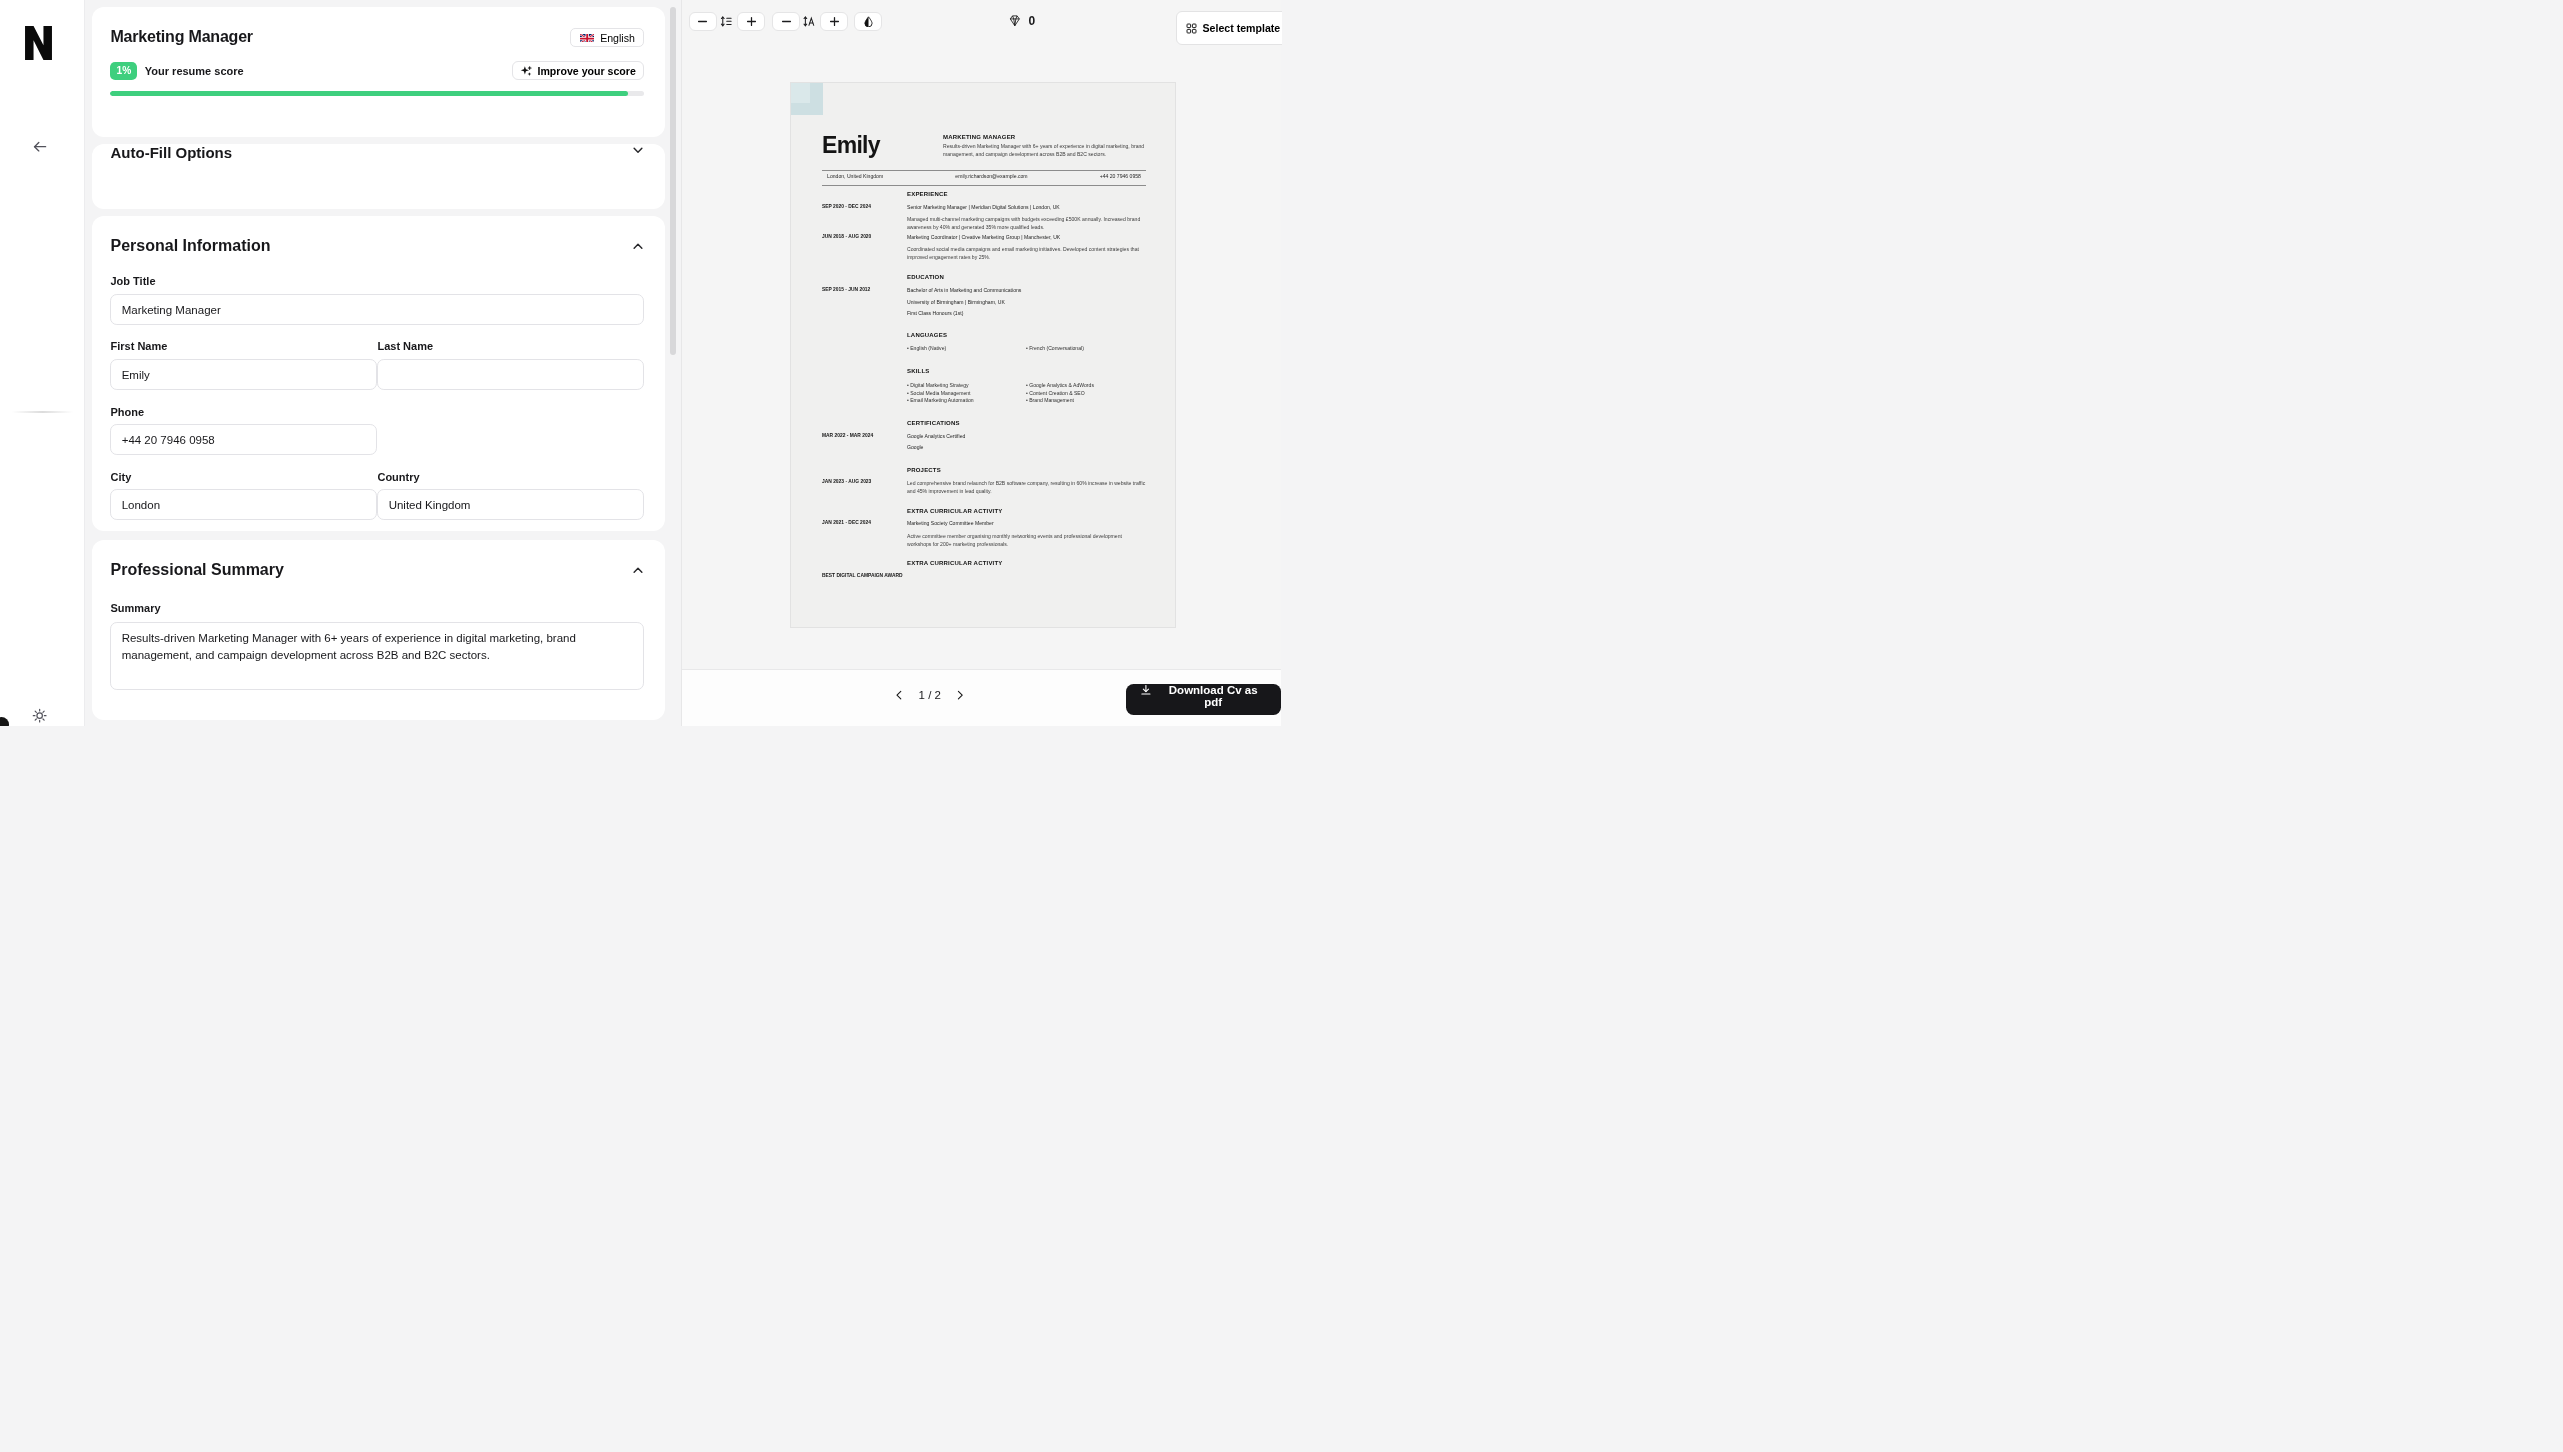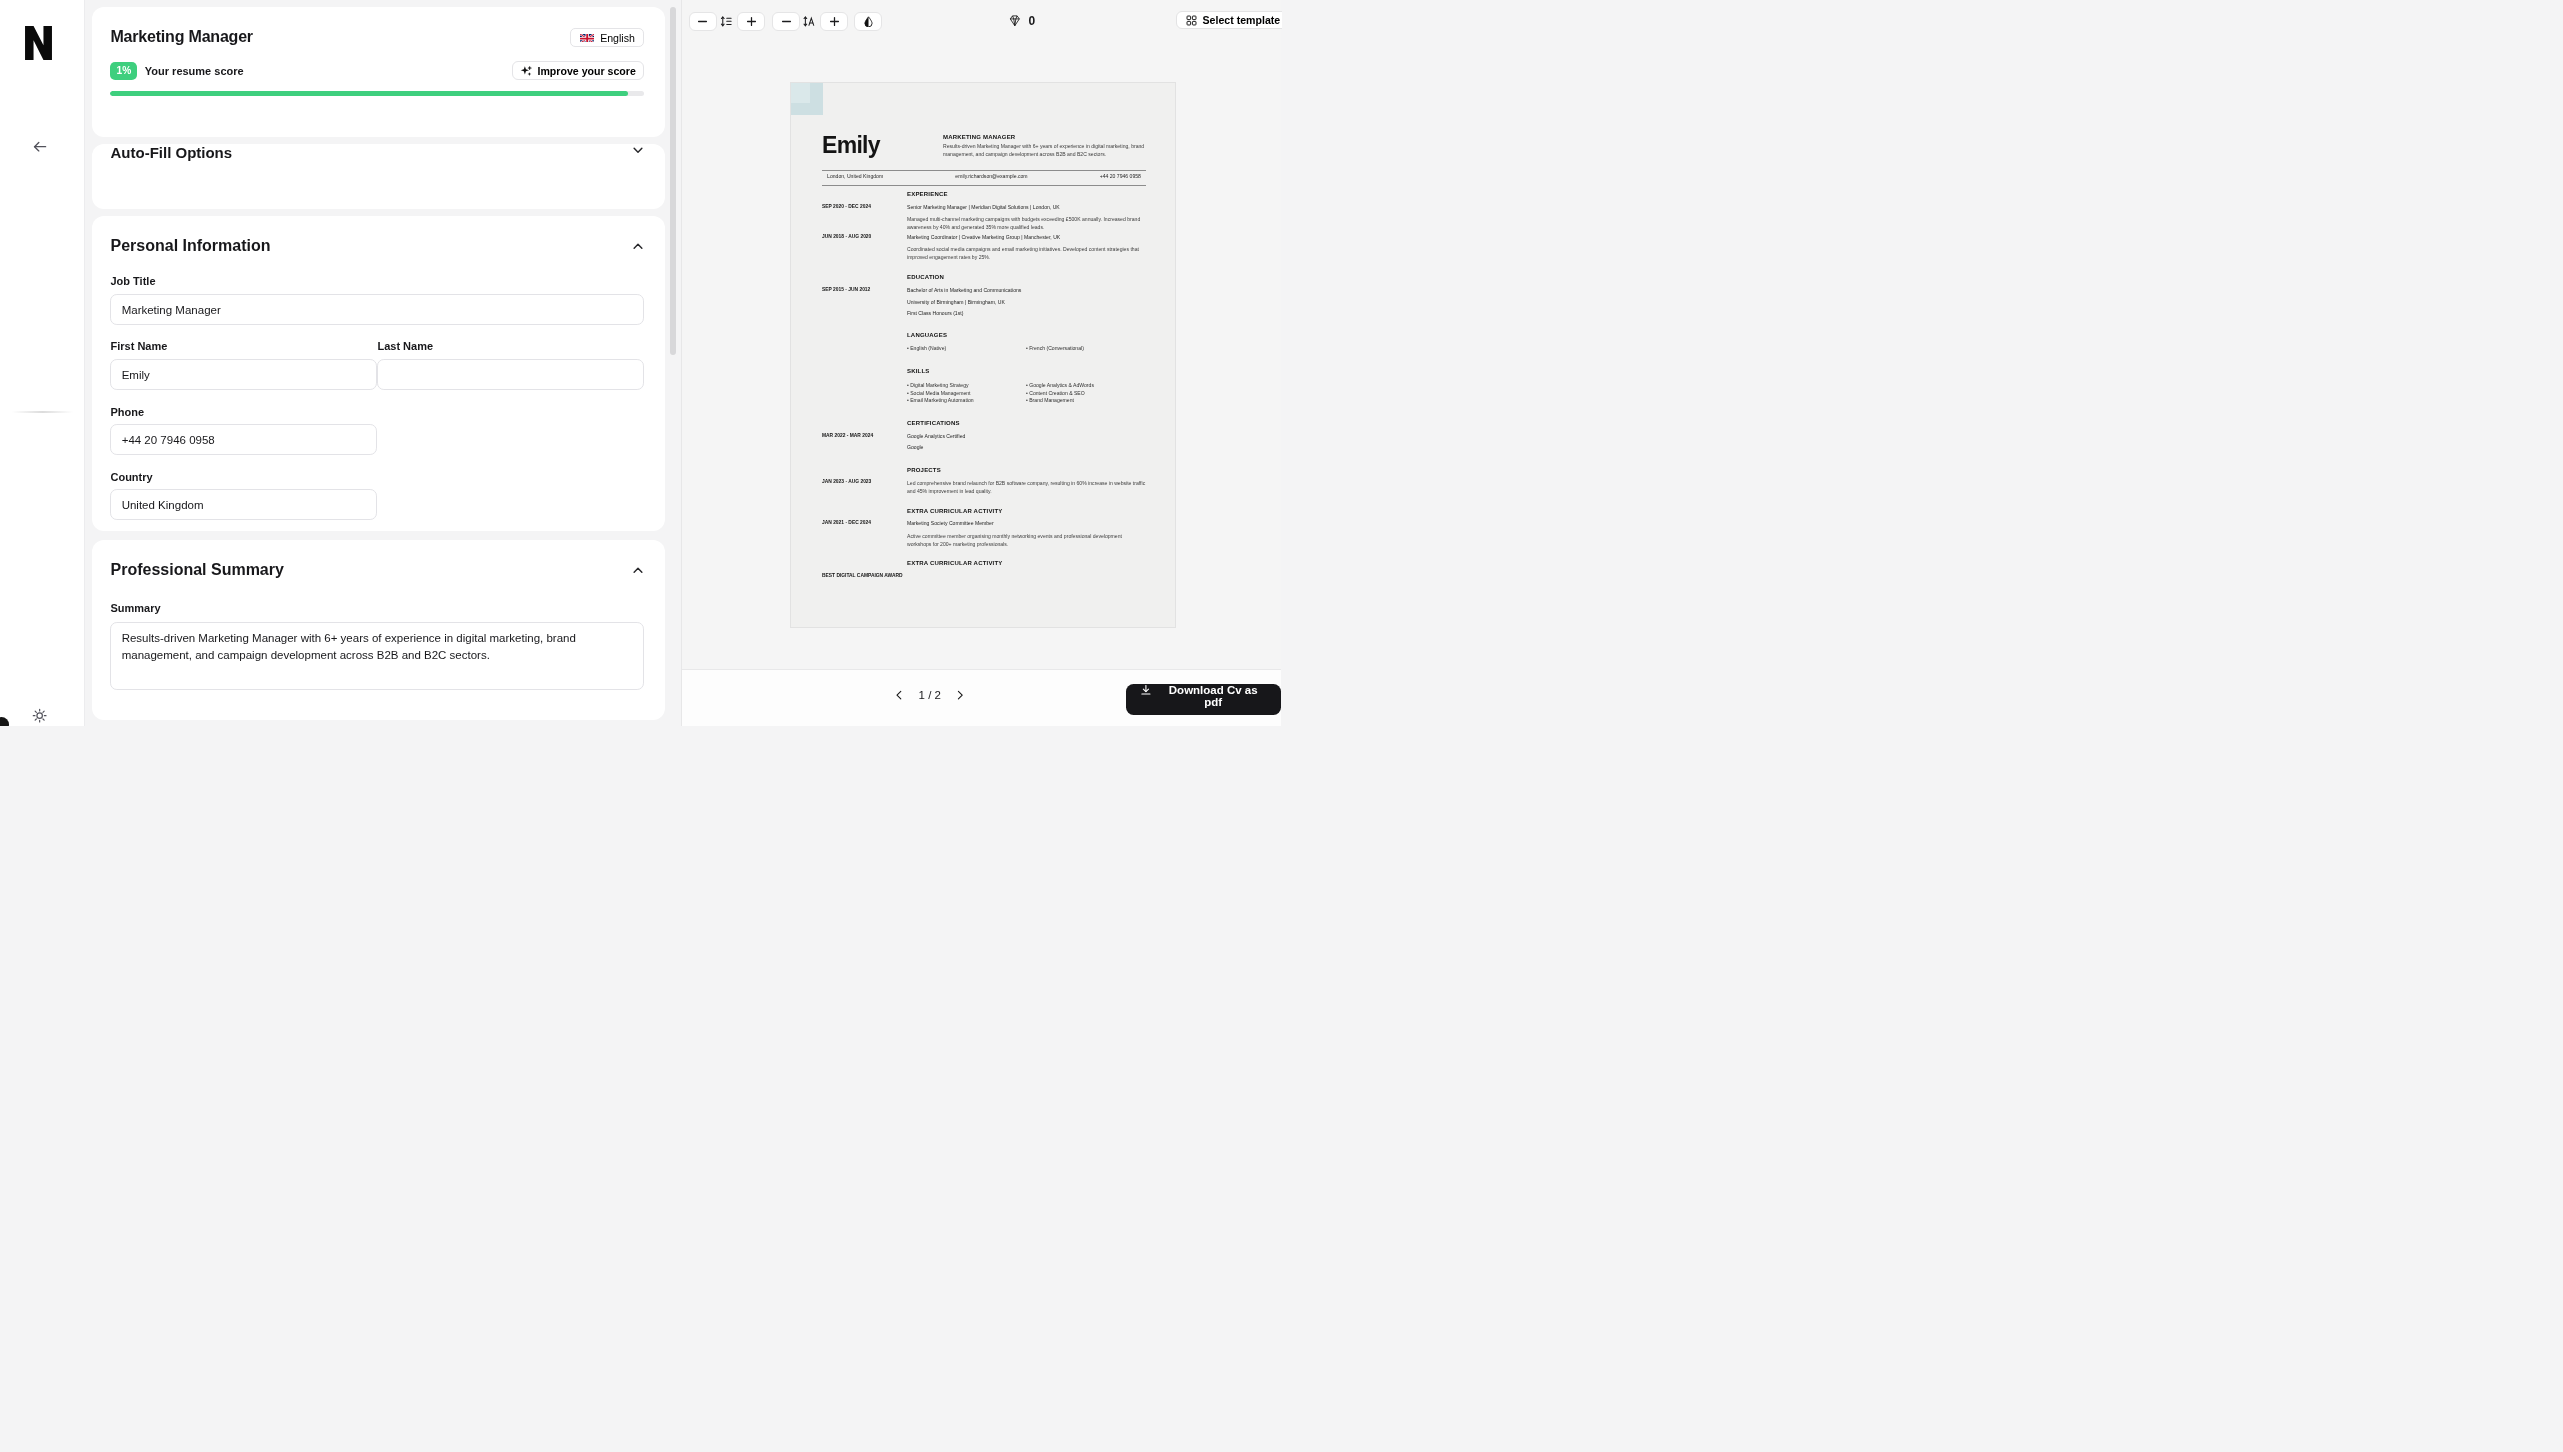--- a/index.html
+++ b/index.html
@@ -53,21 +53,21 @@
 
   .scroll-thumb { position:absolute; left:585px; top:6.8px; width:6px; height:348px; background:#d8d8da; border-radius:3.4px; cursor:grab; }
 
   
   .preview-col { position:absolute; left:681px; top:0; width:600px; height:726px; background:#f5f5f5; border-left:0.8px solid #e7e7e8; }
   .tb-btn { position:absolute; top:12px; width:28px; height:18.7px; background:#fff; border:0.8px solid #e5e5e6; border-radius:6px;
     display:flex; align-items:center; justify-content:center; cursor:pointer; color:#1c1c1e; }
   .tb-ic { position:absolute; top:12px; height:18.7px; display:flex; align-items:center; justify-content:center; color:#1c1c1e; }
   .credits { position:absolute; left:326px; top:11px; height:20.4px; display:flex; align-items:center; gap:6.8px; cursor:pointer; }
   .credits b { font-size:12px; font-weight:800; }
-  .select-tpl { position:absolute; left:494px; top:11px; height:18px; padding:0 8.5px; background:#fff; border:0.8px solid #e3e3e4;
+  .select-tpl { position:absolute; left:494px; top:11px; height:34px; padding:0 8.5px; background:#fff; border:0.8px solid #e3e3e4;
     border-radius:6px; display:inline-flex; align-items:center; gap:6px; font-size:10.6px; font-weight:600; cursor:pointer; white-space:nowrap; }
 
   .bottombar { position:absolute; left:0; bottom:0; width:100%; height:57px; background:#fdfdfd; border-top:0.8px solid #e8e8e9; }
   .pagenav { position:absolute; left:212px; top:18.7px; display:flex; align-items:center; gap:14.4px; }
   .pg-chev { width:10.2px; height:10.2px; color:#1a1a1a; cursor:pointer; }
   .pg-num { font-size:11.5px; font-weight:500; }
   .dl-btn { position:absolute; left:444px; top:13.6px; height:31px; padding:0 13.6px; background:#17171a; color:#fff; border:none;
     border-radius:7.6px; display:inline-flex; align-items:flex-start; gap:7.6px; font-size:11.5px; font-weight:600; cursor:pointer; font-family:inherit; }
 
   
@@ -182,20 +182,24 @@
 
     <div class="pair">
       <div>
         <div class="fld-label">Phone</div>
         <input class="txt-input" type="text" value="+44 20 7946 0958" style="">
       </div>
     </div>
 
     <div class="pair">
       <div>
+        <div class="fld-label">City</div>
+        <input class="txt-input" type="text" value="London" style="">
+      </div>
+      <div>
         <div class="fld-label">Country</div>
         <input class="txt-input" type="text" value="United Kingdom" style="">
       </div>
     </div>
   </div>
 
   <div class="card card4">
     <div class="row-title">
       <div class="sec-title">Professional Summary</div>
       <svg class="chev" viewBox="0 0 14 14" fill="none" stroke="currentColor" stroke-width="1.7" stroke-linecap="round" stroke-linejoin="round" style="margin-top:3.4px;">

